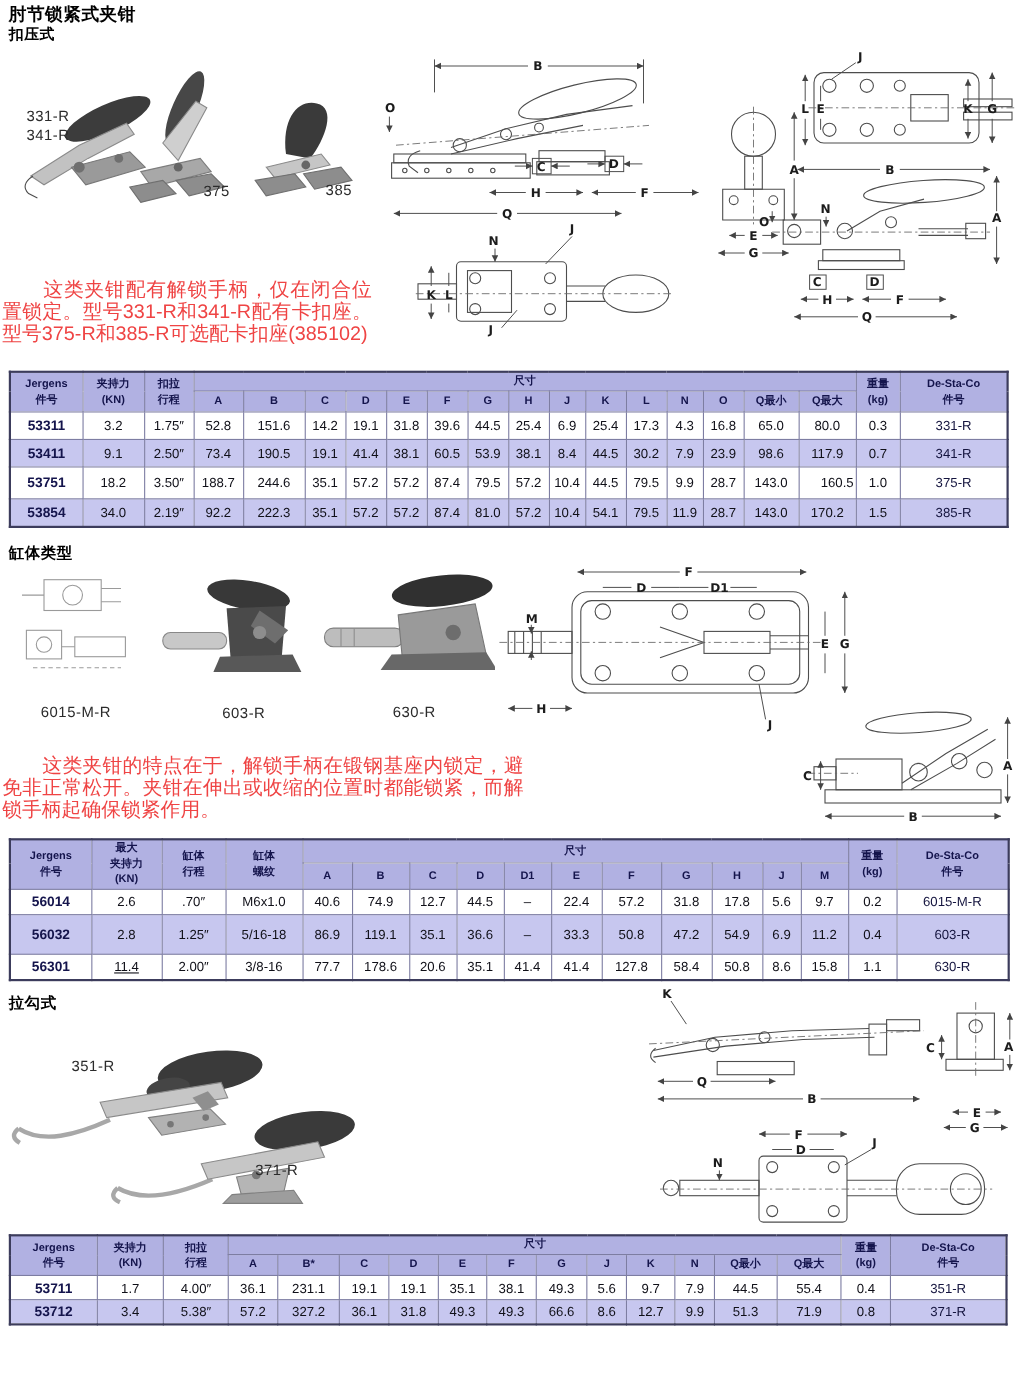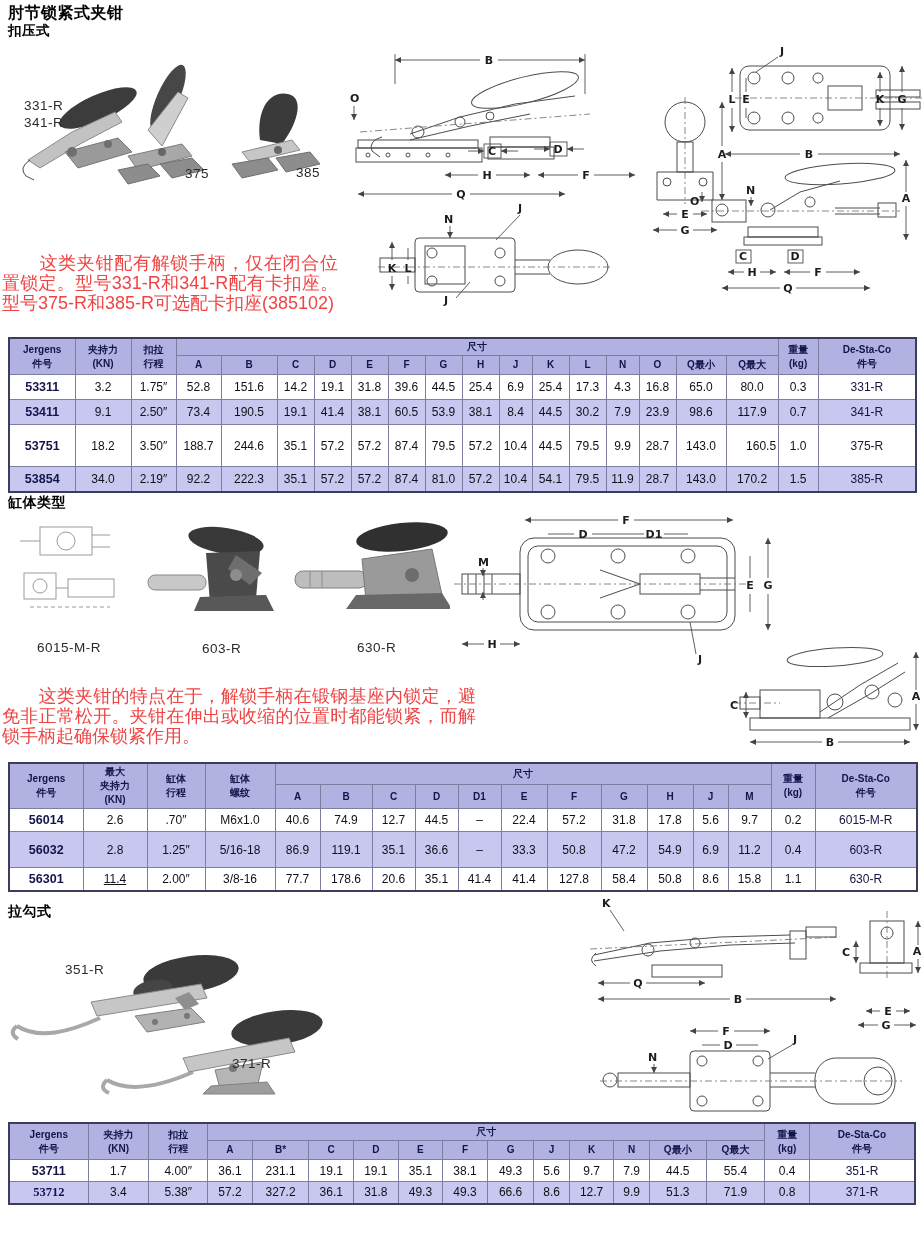--- a/index.html
+++ b/index.html
@@ -349,21 +349,21 @@
           <td style="height: 25px;">57.2</td>
           <td style="height: 25px;">87.4</td>
           <td style="height: 25px;">79.5</td>
           <td style="height: 25px;">57.2</td>
           <td style="height: 25px;">10.4</td>
           <td style="height: 25px;">44.5</td>
           <td style="height: 25px;">79.5</td>
           <td style="height: 25px;">9.9</td>
           <td style="height: 25px;">28.7</td>
           <td style="height: 25px;">143.0</td>
-          <td style="height: 42px; padding-left: 18px;">160.5</td>
+          <td style="height: 29px; padding-left: 18px;">160.5</td>
           <td style="height: 25px;">1.0</td>
           <td class="dest" style="height: 25px;">375-R</td>
         </tr>
         <tr class="alt">
           <td class="part" style="height: 25px;">53854</td>
           <td style="height: 25px;">34.0</td>
           <td style="height: 25px;">2.19″</td>
           <td style="height: 25px;">92.2</td>
           <td style="height: 25px;">222.3</td>
           <td style="height: 25px;">35.1</td>
@@ -754,21 +754,21 @@
           <td style="height: 22px;">49.3</td>
           <td style="height: 22px;">5.6</td>
           <td style="height: 22px;">9.7</td>
           <td style="height: 22px;">7.9</td>
           <td style="height: 22px;">44.5</td>
           <td style="height: 22px;">55.4</td>
           <td style="height: 22px;">0.4</td>
           <td class="dest" style="height: 22px;">351-R</td>
         </tr>
         <tr class="alt">
-          <td class="part" style="height: 22px; font-family: Liberation Serif, serif;">53712</td>
+          <td class="part" style="height: 22px;">53712</td>
           <td style="height: 22px;">3.4</td>
           <td style="height: 22px;">5.38″</td>
           <td style="height: 22px;">57.2</td>
           <td style="height: 22px;">327.2</td>
           <td style="height: 22px;">36.1</td>
           <td style="height: 22px;">31.8</td>
           <td style="height: 22px;">49.3</td>
           <td style="height: 22px;">49.3</td>
           <td style="height: 22px;">66.6</td>
           <td style="height: 22px;">8.6</td>

